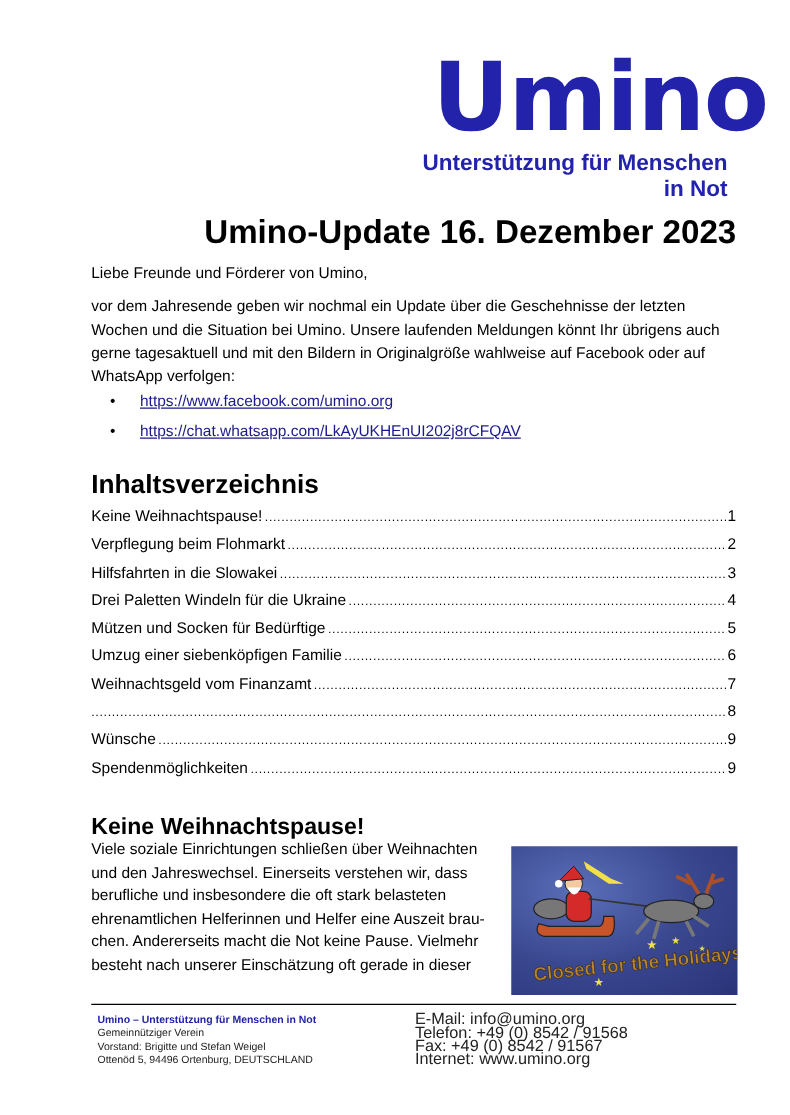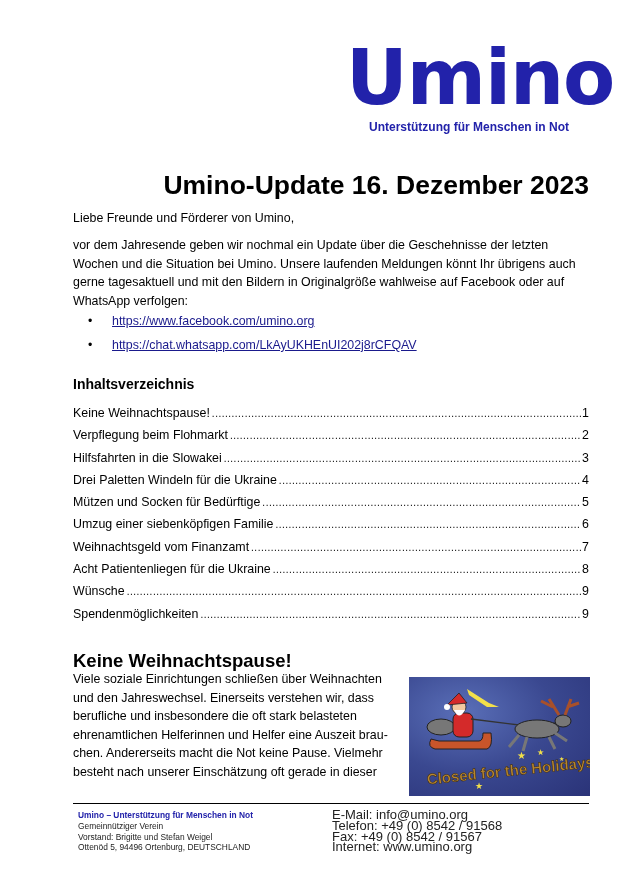--- a/index.html
+++ b/index.html
@@ -7,35 +7,35 @@
     width: 632px; height: 892px; background: #ffffff; position: relative; overflow: hidden;
     font-family: "Liberation Sans", sans-serif; color: #000;
   }
   .logo { position: absolute; left: 346px; top: 42px; width: 250px; text-align: right; }
   .logo-word {
     font-family: "DejaVu Sans", sans-serif; font-weight: bold; color: #2222aa;
     font-size: 76px; line-height: 72px; letter-spacing: -1px; display: block;
     transform: scaleY(1.0);
   }
   .logo-tag {
-    position: absolute; left: 346px; top: 120px; width: 246px; text-align: center;
-    font-weight: bold; font-size: 12px; color: #2222aa;
+    position: absolute; left: 336px; top: 120px; width: 246px; text-align: right;
+    font-weight: bold; font-size: 18px; color: #2222aa;
   }
   .title {
     position: absolute; left: 73px; top: 168px; width: 516px; text-align: right;
     font-weight: bold; font-size: 26.5px; line-height: 34px;
   }
   .p { position: absolute; left: 73px; font-size: 12.4px; line-height: 18.5px; width: 520px; }
   .greeting { top: 209px; }
   .intro { top: 236px; }
   .links { position: absolute; left: 88px; top: 312px; margin: 0; padding: 0; list-style: none; }
   .links li { font-size: 12.4px; height: 24px; line-height: 18px; display: flex; }
   .links .bullet { width: 24px; }
   .links a { color: #1a1a8c; text-decoration: underline; }
-  .h2 { position: absolute; left: 73px; font-weight: bold; font-size: 14px; }
+  .h2 { position: absolute; left: 73px; font-weight: bold; font-size: 21px; }
   .toc-title { top: 376px; }
   .toc { position: absolute; left: 73px; top: 403px; width: 516px; }
   .toc-row { display: flex; font-size: 12.4px; height: 22.3px; line-height: 20px; }
   .toc-row .lbl { white-space: nowrap; padding-right: 2px; }
   .toc-row .dots { flex: 1; overflow: hidden; white-space: nowrap; color: #000; letter-spacing: 0.5px; }
   .toc-row .dots::before { content: "........................................................................................................................................................................................................................"; font-size: 10px; }
   .toc-row .pg { padding-left: 1px; }
   .sec-title { top: 650px; font-size: 18.5px; }
   .sec-body { position: absolute; left: 73px; top: 670px; width: 330px; font-size: 12.4px; line-height: 18.5px; }
   .image-box {
@@ -105,21 +105,20 @@
       <span class="lbl">Umzug einer siebenköpfigen Familie</span>
       <span class="dots"></span>
       <span class="pg">6</span>
     </div>
   <div class="toc-row">
       <span class="lbl">Weihnachtsgeld vom Finanzamt</span>
       <span class="dots"></span>
       <span class="pg">7</span>
     </div>
   <div class="toc-row">
-      <span class="lbl">Acht Patientenliegen für die Ukraine</span>
       <span class="dots"></span>
       <span class="pg">8</span>
     </div>
   <div class="toc-row">
       <span class="lbl">Wünsche</span>
       <span class="dots"></span>
       <span class="pg">9</span>
     </div>
   <div class="toc-row">
       <span class="lbl">Spendenmöglichkeiten</span>

